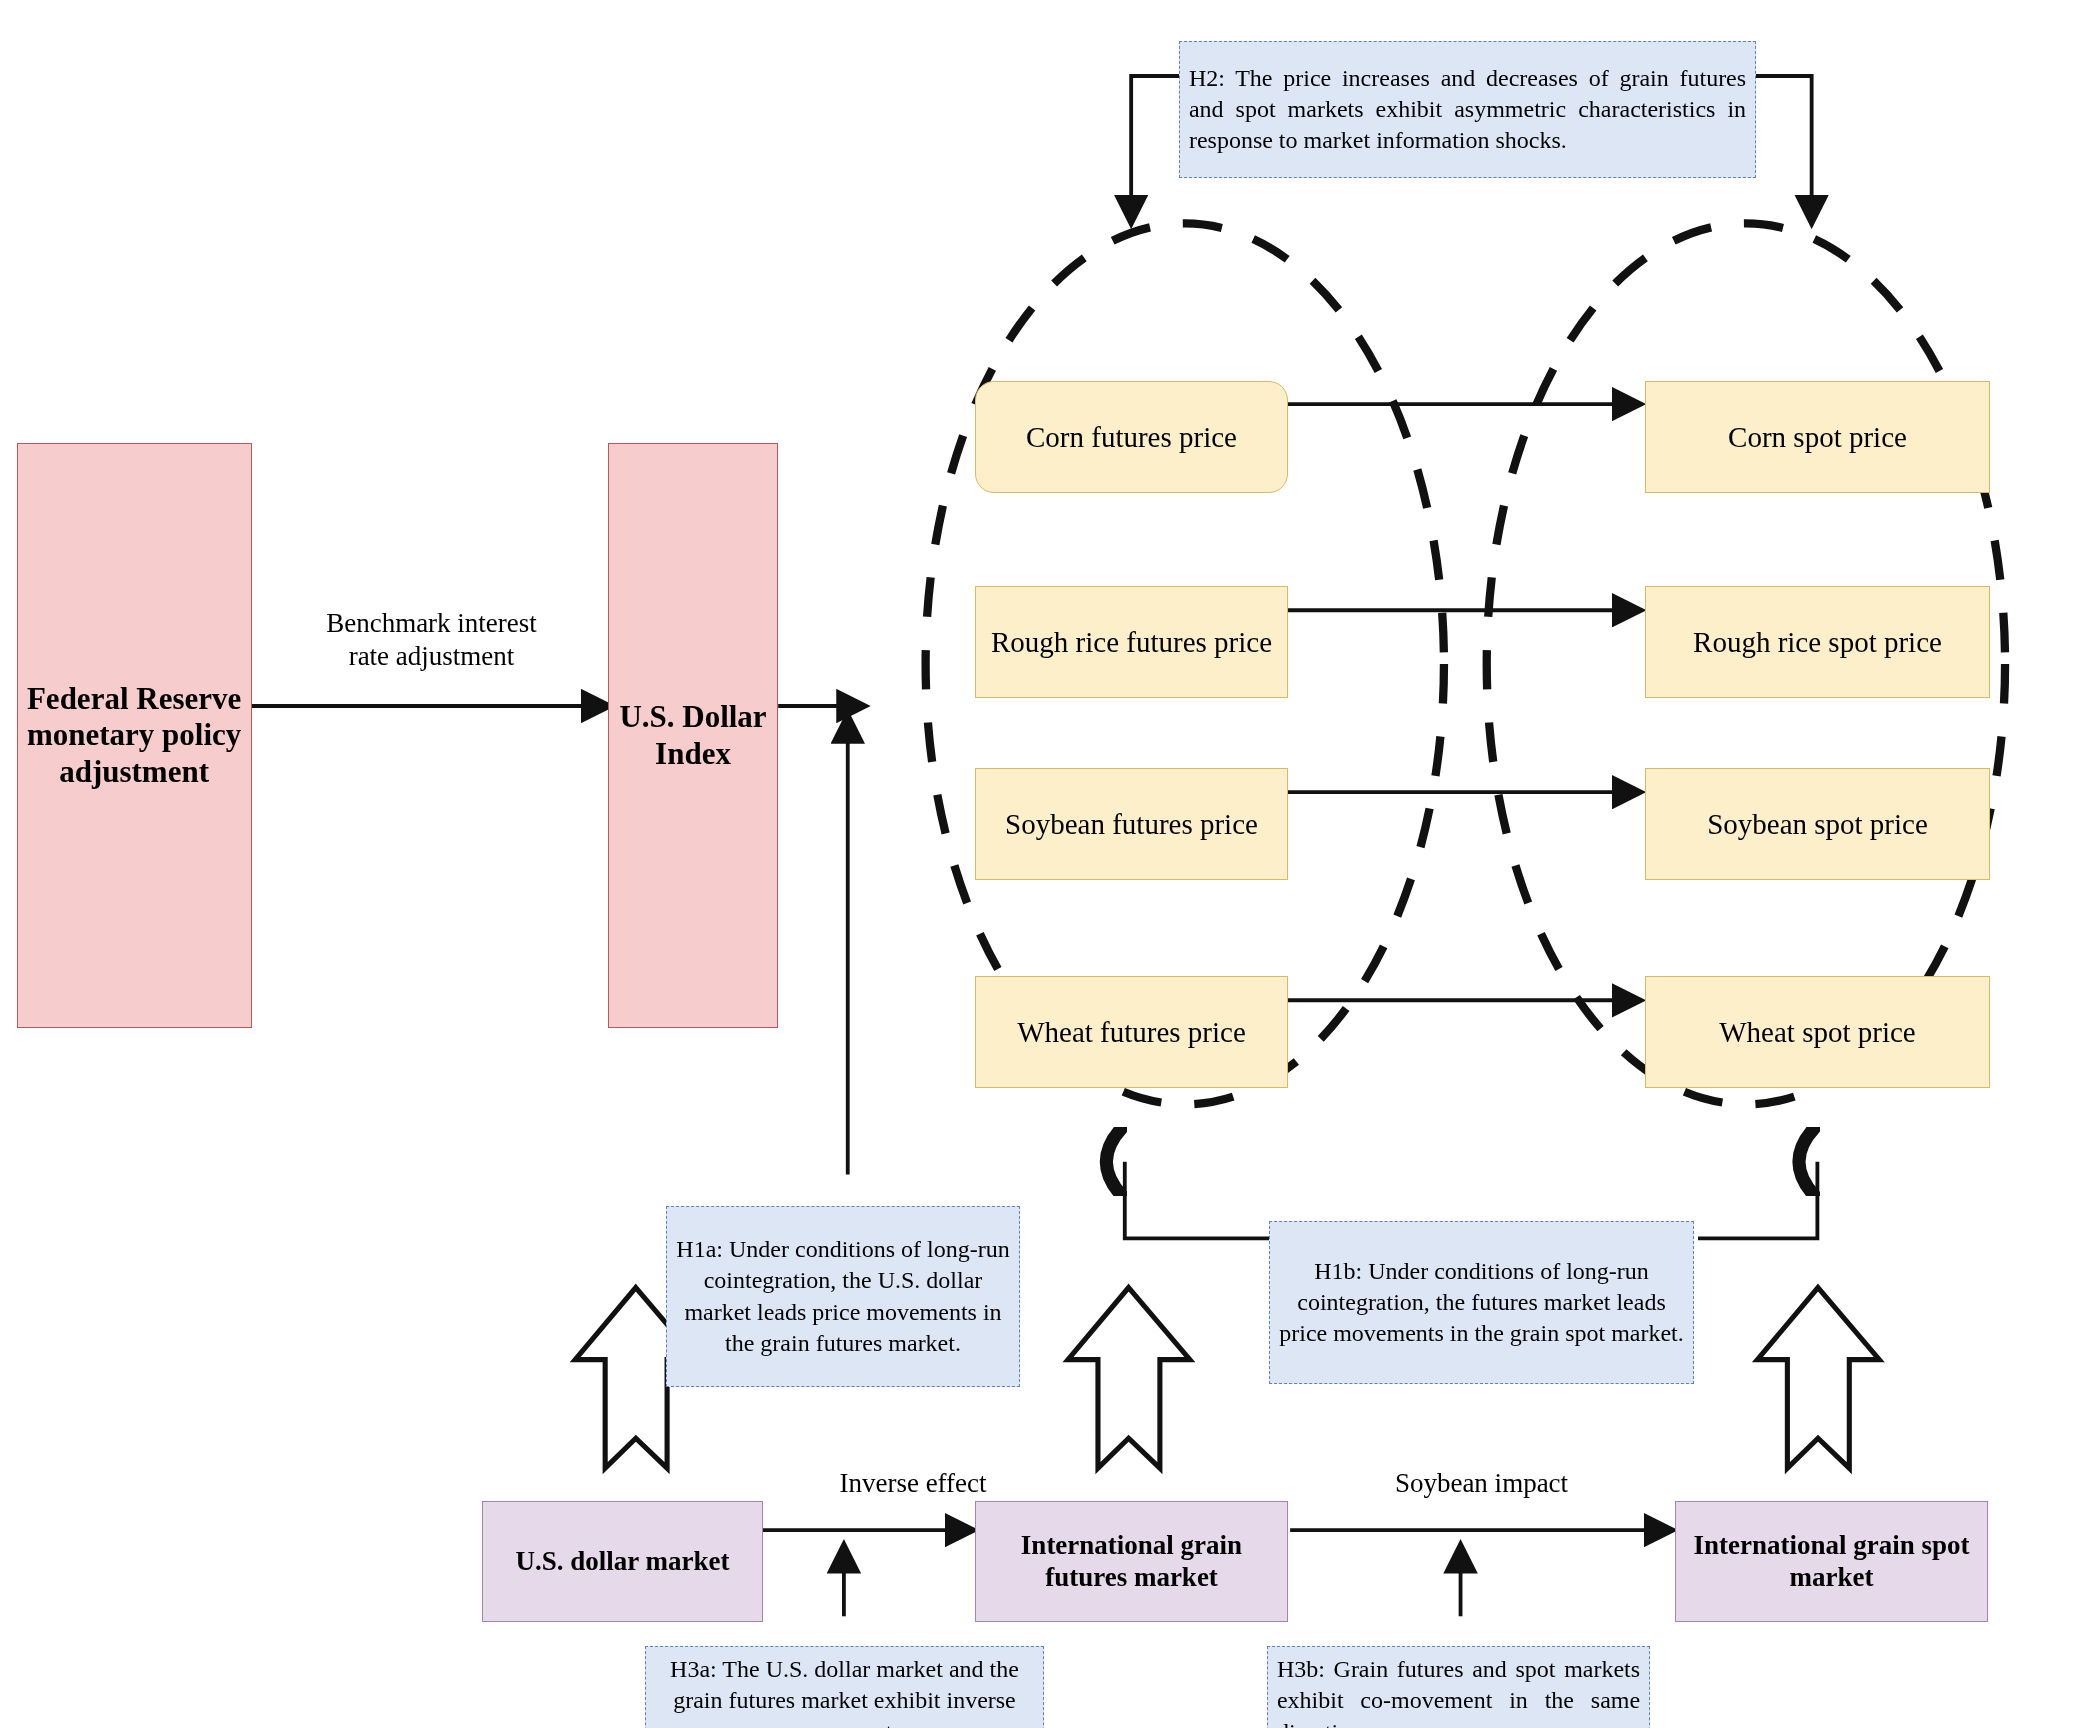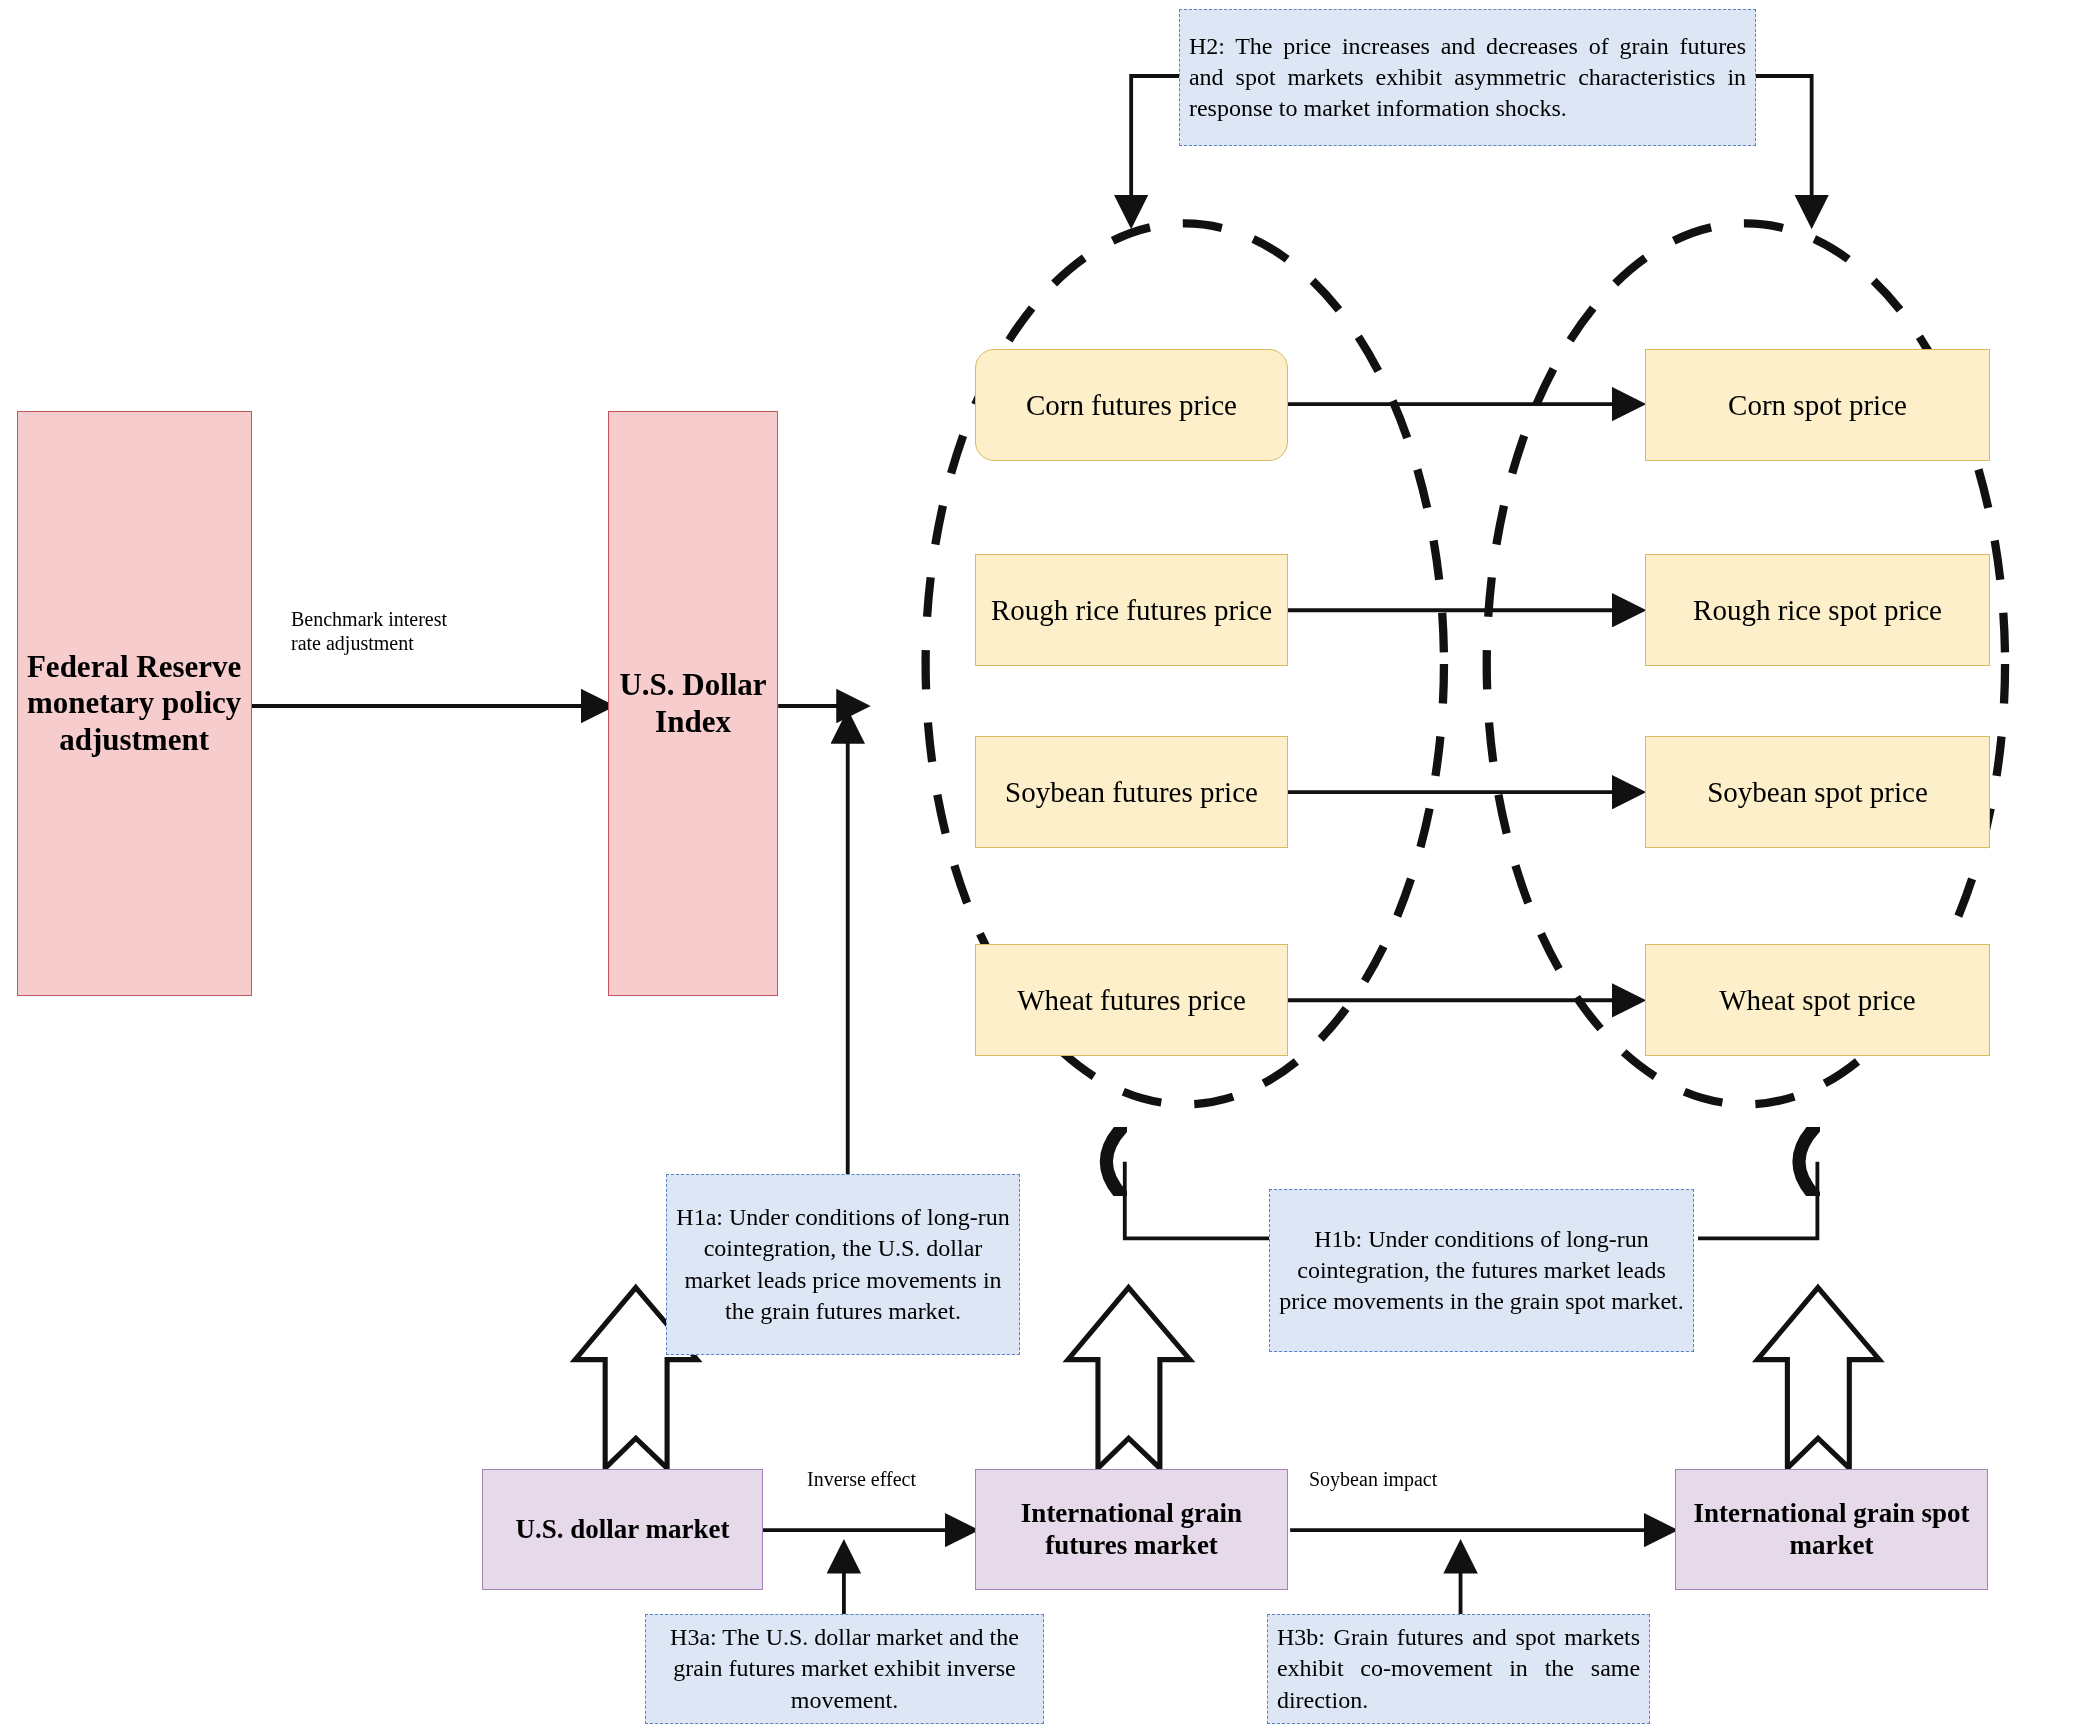--- a/index.html
+++ b/index.html
@@ -15,20 +15,21 @@
 
   .node{
     position:absolute;
     box-sizing:border-box;
     display:flex;
     align-items:center;
     justify-content:center;
     text-align:center;
     line-height:1.18;
     font-family:"Liberation Serif", serif;
+    margin-top:32px;
   }
   .node span{display:block;padding:0 6.4px;}
 
   
   .box-pink{
     background:#F6CCCC;
     border:1.9px solid #C0565B;
     font-weight:bold;
     font-size:31px;
     color:#000;
@@ -62,22 +63,23 @@
     align-items:center;
     justify-content:center;
   }
   .box-hyp.justify span{text-align:justify;text-align-last:left;padding:0 3.8px;}
   .box-hyp.center span{text-align:center;padding:0 3.8px;}
 
   
   .edge-label{
     position:absolute;
     font-family:"Liberation Serif", serif;
-    font-size:20px;
+    font-size:27px;
     color:#000;
+    text-align:center;
     line-height:1.22;
   }
 </style>
 </head>
 <body>
 
 <div id="stage">
 
   <svg id="edges" viewBox="0 0 3285 2707">
     <defs>

